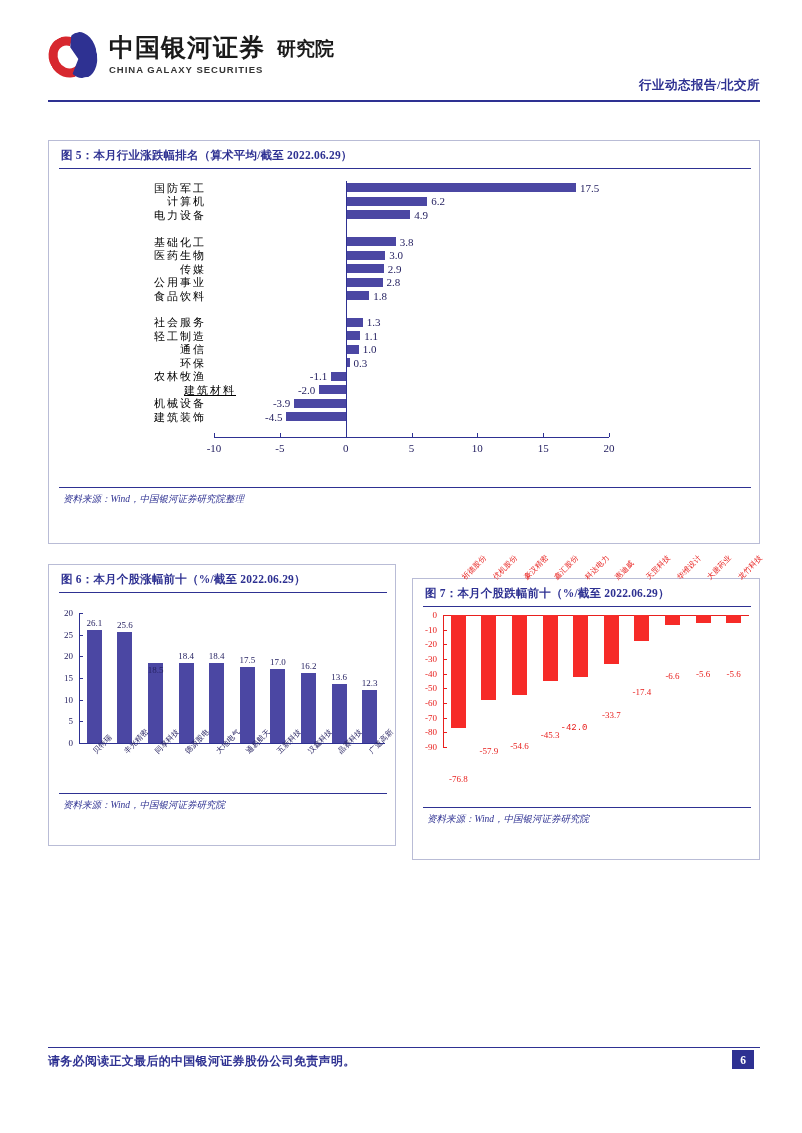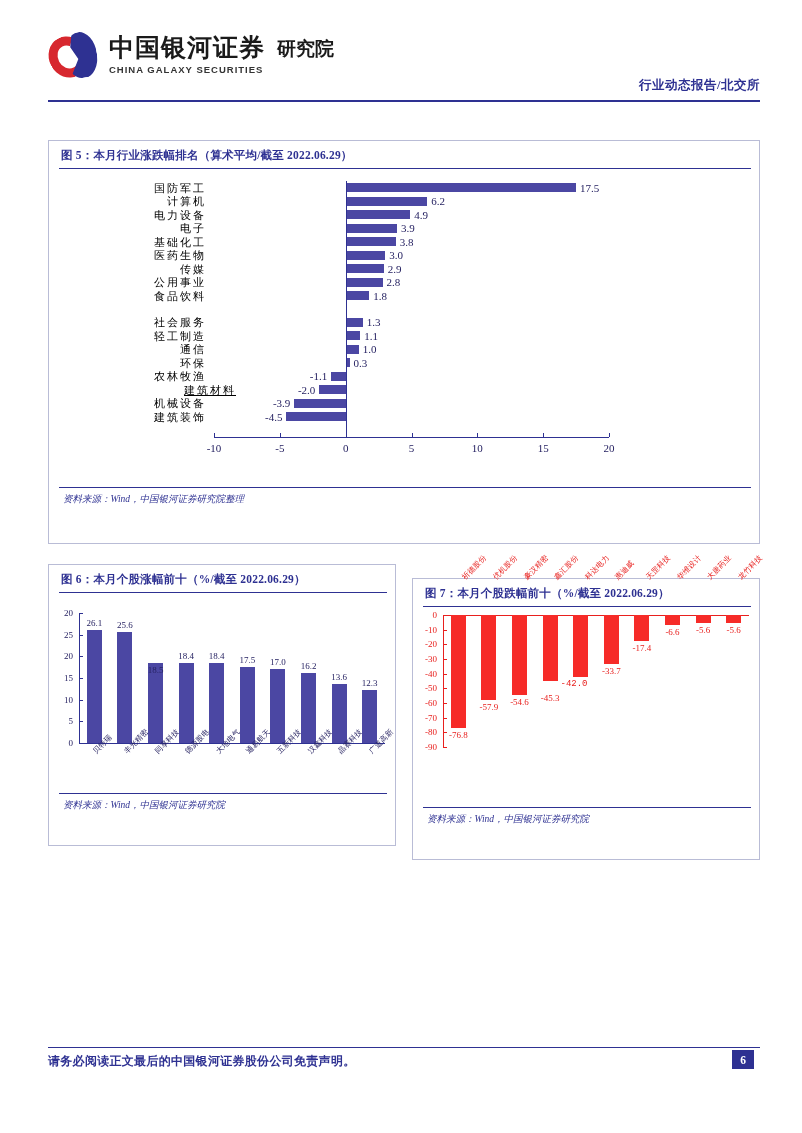--- a/index.html
+++ b/index.html
@@ -229,21 +229,21 @@
   .vbar.blue { background: #4B47A3; }
   .vbar.red  { background: #F62B28; }
   .vbar-val {
     position: absolute;
     font-family: "Liberation Serif", serif;
     font-size: 9px;
     white-space: nowrap;
     transform: translateX(-50%);
   }
   .vbar-val.blue { color: #262262; }
-  .vbar-val.red  { color: #E8201E; }
+  .vbar-val.red  { color: #E8201E; margin-top: 44px; }
   .ytick {
     position: absolute;
     font-family: "Liberation Serif", serif;
     font-size: 9px;
     color: #262262;
     text-align: right;
     transform: translateY(-50%);
     white-space: nowrap;
   }
   .ytick.red { color: #E8201E; }
@@ -326,25 +326,20 @@
         </div>
         <div class="hbar-row" style="top: 25.2105px;">
           <div class="hbar-cat" style="right: 553px;">计算机</div>
           <div class="hbar" style="left: 296.667px; width: 81.6333px;"></div>
           <div class="hbar-val" style="left: 382.3px;">6.2</div>
         </div>
         <div class="hbar-row" style="top: 38.6842px;">
           <div class="hbar-cat" style="right: 553px;">电力设备</div>
           <div class="hbar" style="left: 296.667px; width: 64.5167px;"></div>
           <div class="hbar-val" style="left: 365.183px;">4.9</div>
-        </div>
-        <div class="hbar-row" style="top: 52.1579px;">
-          <div class="hbar-cat" style="right: 553px;">电子</div>
-          <div class="hbar" style="left: 296.667px; width: 51.35px;"></div>
-          <div class="hbar-val" style="left: 352.017px;">3.9</div>
         </div>
         <div class="hbar-row" style="top: 65.6316px;">
           <div class="hbar-cat" style="right: 553px;">基础化工</div>
           <div class="hbar" style="left: 296.667px; width: 50.0333px;"></div>
           <div class="hbar-val" style="left: 350.7px;">3.8</div>
         </div>
         <div class="hbar-row" style="top: 79.1053px;">
           <div class="hbar-cat" style="right: 553px;">医药生物</div>
           <div class="hbar" style="left: 296.667px; width: 39.5px;"></div>
           <div class="hbar-val" style="left: 340.167px;">3.0</div>
@@ -509,21 +504,21 @@
         <div class="vbar red" style="left: 37.8px; top: 8px; height: 112.64px;"></div>
         <div class="vbar-val red" style="left: 45.3px; top: 122.64px;">-76.8</div>
         <div class="cat-rot red" style="left: 47.3px; top: -32px;">祈德股份</div>
         <div class="vbar red" style="left: 68.4px; top: 8px; height: 84.92px;"></div>
         <div class="vbar-val red" style="left: 75.9px; top: 94.92px;">-57.9</div>
         <div class="cat-rot red" style="left: 77.9px; top: -32px;">优机股份</div>
         <div class="vbar red" style="left: 99px; top: 8px; height: 80.08px;"></div>
         <div class="vbar-val red" style="left: 106.5px; top: 90.08px;">-54.6</div>
         <div class="cat-rot red" style="left: 108.5px; top: -32px;">豪汉精密</div>
         <div class="vbar red" style="left: 129.6px; top: 8px; height: 66.44px;"></div>
-        <div class="vbar-val red" style="left: 137.1px; top: 86px;">-45.3</div>
+        <div class="vbar-val red" style="left: 137.1px; top: 79px;">-45.3</div>
         <div class="cat-rot red" style="left: 139.1px; top: -32px;">鑫汇股份</div>
         <div class="vbar red" style="left: 160.2px; top: 8px; height: 61.6px;"></div>
         <div class="vbar-val red" style="left: 161px; top: 71.6px; font-family: Liberation Mono, monospace;">-42.0</div>
         <div class="cat-rot red" style="left: 169.7px; top: -32px;">科达电力</div>
         <div class="vbar red" style="left: 190.8px; top: 8px; height: 49.4267px;"></div>
         <div class="vbar-val red" style="left: 198.3px; top: 59.4267px;">-33.7</div>
         <div class="cat-rot red" style="left: 200.3px; top: -32px;">惠迪威</div>
         <div class="vbar red" style="left: 221.4px; top: 8px; height: 25.52px;"></div>
         <div class="vbar-val red" style="left: 228.9px; top: 35.52px;">-17.4</div>
         <div class="cat-rot red" style="left: 230.9px; top: -32px;">天罡科技</div>

